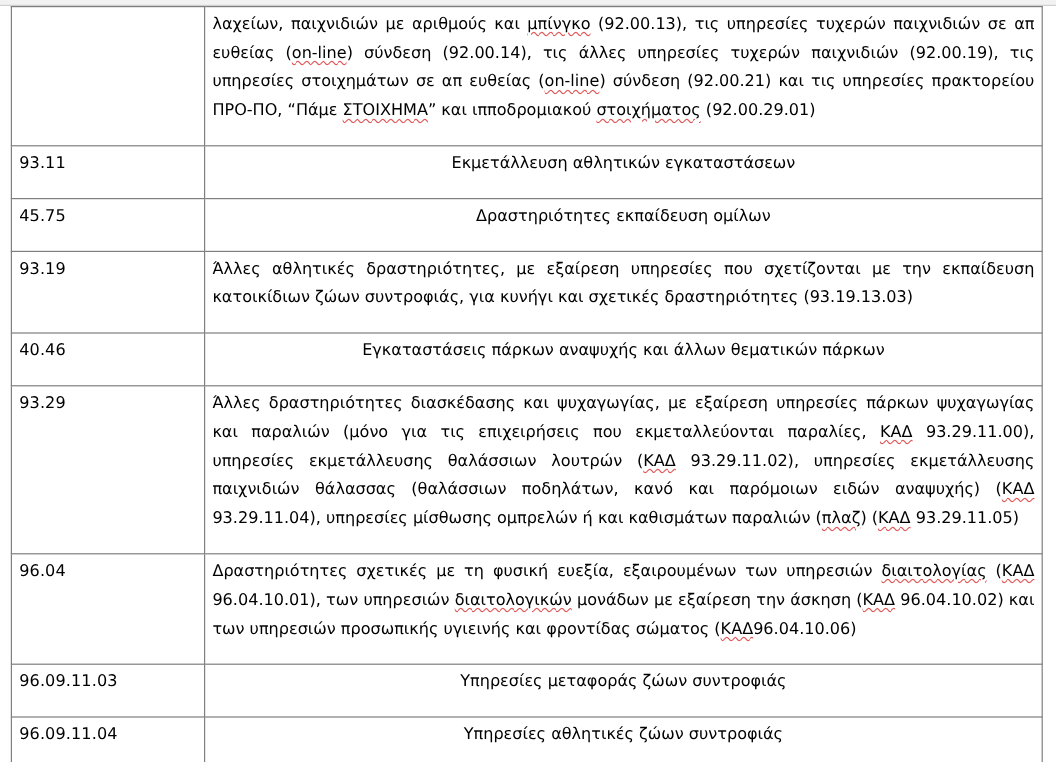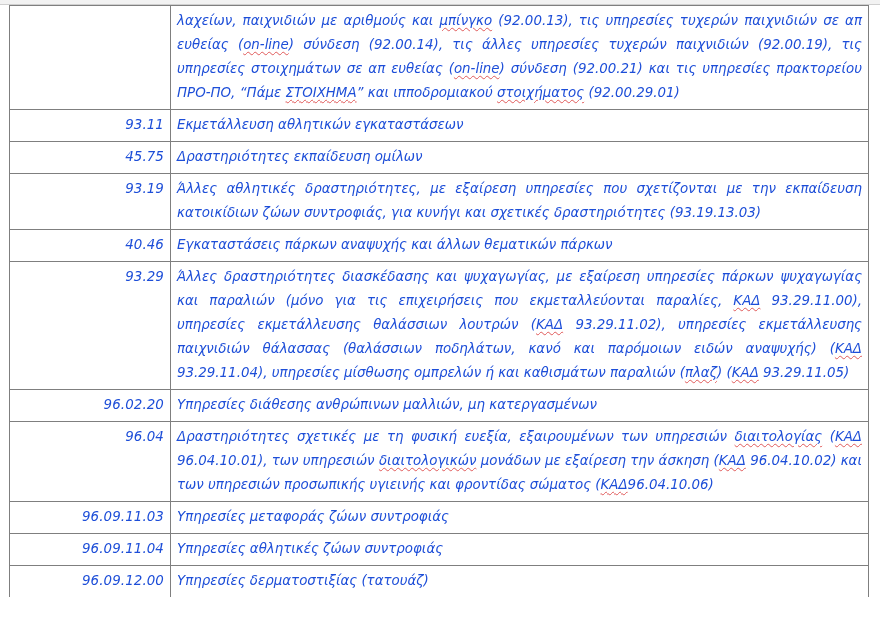--- a/index.html
+++ b/index.html
@@ -50,41 +50,40 @@
   table.kad {
     border-collapse: collapse;
     table-layout: fixed;
     width: 860px;
     border: 0;
   }
 
   table.kad td {
     border: 1px solid #7f7f7f;
     vertical-align: top;
-    padding: 3px 6px 4px 6px;
+    padding: 3px 6px 16px 6px;
     font-size: 13.4px;
     line-height: 24px;
-    color: #1d4ed8;
-    font-style: italic;
+    color: #000000;
   }
 
   td.code {
     width: 148px;
     white-space: nowrap;
-    text-align: right;
+    text-align: left;
     letter-spacing: 0.1px;
   }
 
   td.desc {
     text-align: justify;
     text-justify: inter-word;
     hyphens: none;
   }
   td.desc.nojust {
-    text-align: left;
+    text-align: center;
   }
 
   
   .sq {
     text-decoration: underline;
     text-decoration-style: wavy;
     text-decoration-color: #e05a5a;
     text-decoration-thickness: 1px;
     text-underline-offset: 2px;
   }
@@ -131,24 +130,20 @@
           <td class="code">40.46</td>
           <td class="desc nojust">Εγκαταστάσεις πάρκων αναψυχής και άλλων θεματικών πάρκων</td>
         </tr>
 
         <tr>
           <td class="code">93.29</td>
           <td class="desc"><span>Άλλες δραστηριότητες διασκέδασης και ψυχαγωγίας, με εξαίρεση υπηρεσίες πάρκων ψυχαγωγίας και παραλιών (μόνο για τις επιχειρήσεις που εκμεταλλεύονται παραλίες, </span><span class="sq">ΚΑΔ</span><span> 93.29.11.00), υπηρεσίες εκμετάλλευσης θαλάσσιων λουτρών (</span><span class="sq">ΚΑΔ</span><span> 93.29.11.02), υπηρεσίες εκμετάλλευσης παιχνιδιών θάλασσας (θαλάσσιων ποδηλάτων, κανό και παρόμοιων ειδών αναψυχής) (</span><span class="sq">ΚΑΔ</span><span> 93.29.11.04), υπηρεσίες μίσθωσης ομπρελών ή και καθισμάτων παραλιών (</span><span class="sq">πλαζ</span><span>) (</span><span class="sq">ΚΑΔ</span><span> 93.29.11.05)</span></td>
         </tr>
 
 
-        <tr>
-          <td class="code">96.02.20</td>
-          <td class="desc nojust">Υπηρεσίες διάθεσης ανθρώπινων μαλλιών, μη κατεργασμένων</td>
-        </tr>
 
         <tr>
           <td class="code">96.04</td>
           <td class="desc"><span>Δραστηριότητες σχετικές με τη φυσική ευεξία, εξαιρουμένων των υπηρεσιών </span><span class="sq">διαιτολογίας</span><span> (</span><span class="sq">ΚΑΔ</span><span> 96.04.10.01), των υπηρεσιών </span><span class="sq">διαιτολογικών</span><span> μονάδων με εξαίρεση την άσκηση (</span><span class="sq">ΚΑΔ</span><span> 96.04.10.02) και των υπηρεσιών προσωπικής υγιεινής και φροντίδας σώματος (</span><span class="sq">ΚΑΔ</span><span>96.04.10.06)</span></td>
         </tr>
 
         <tr>
           <td class="code">96.09.11.03</td>
           <td class="desc nojust">Υπηρεσίες μεταφοράς ζώων συντροφιάς</td>
         </tr>

